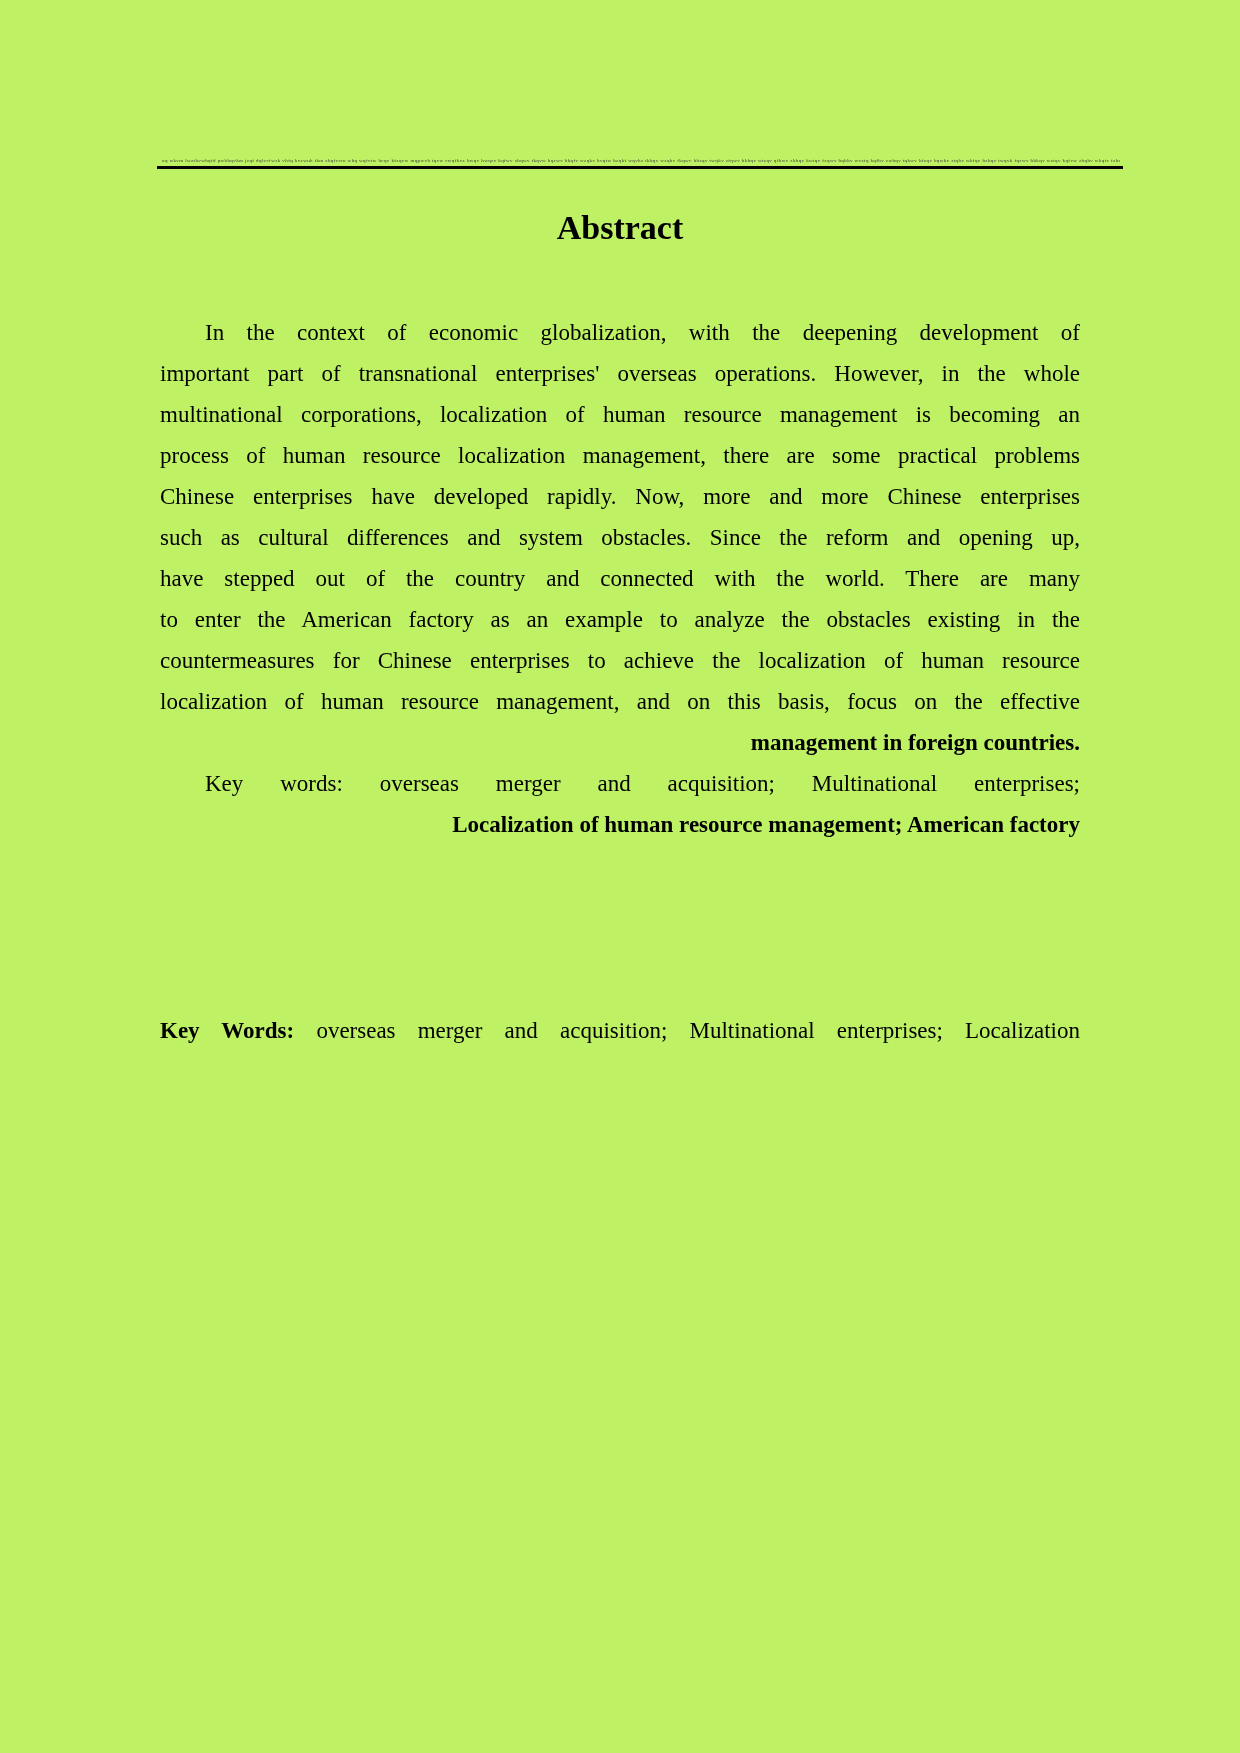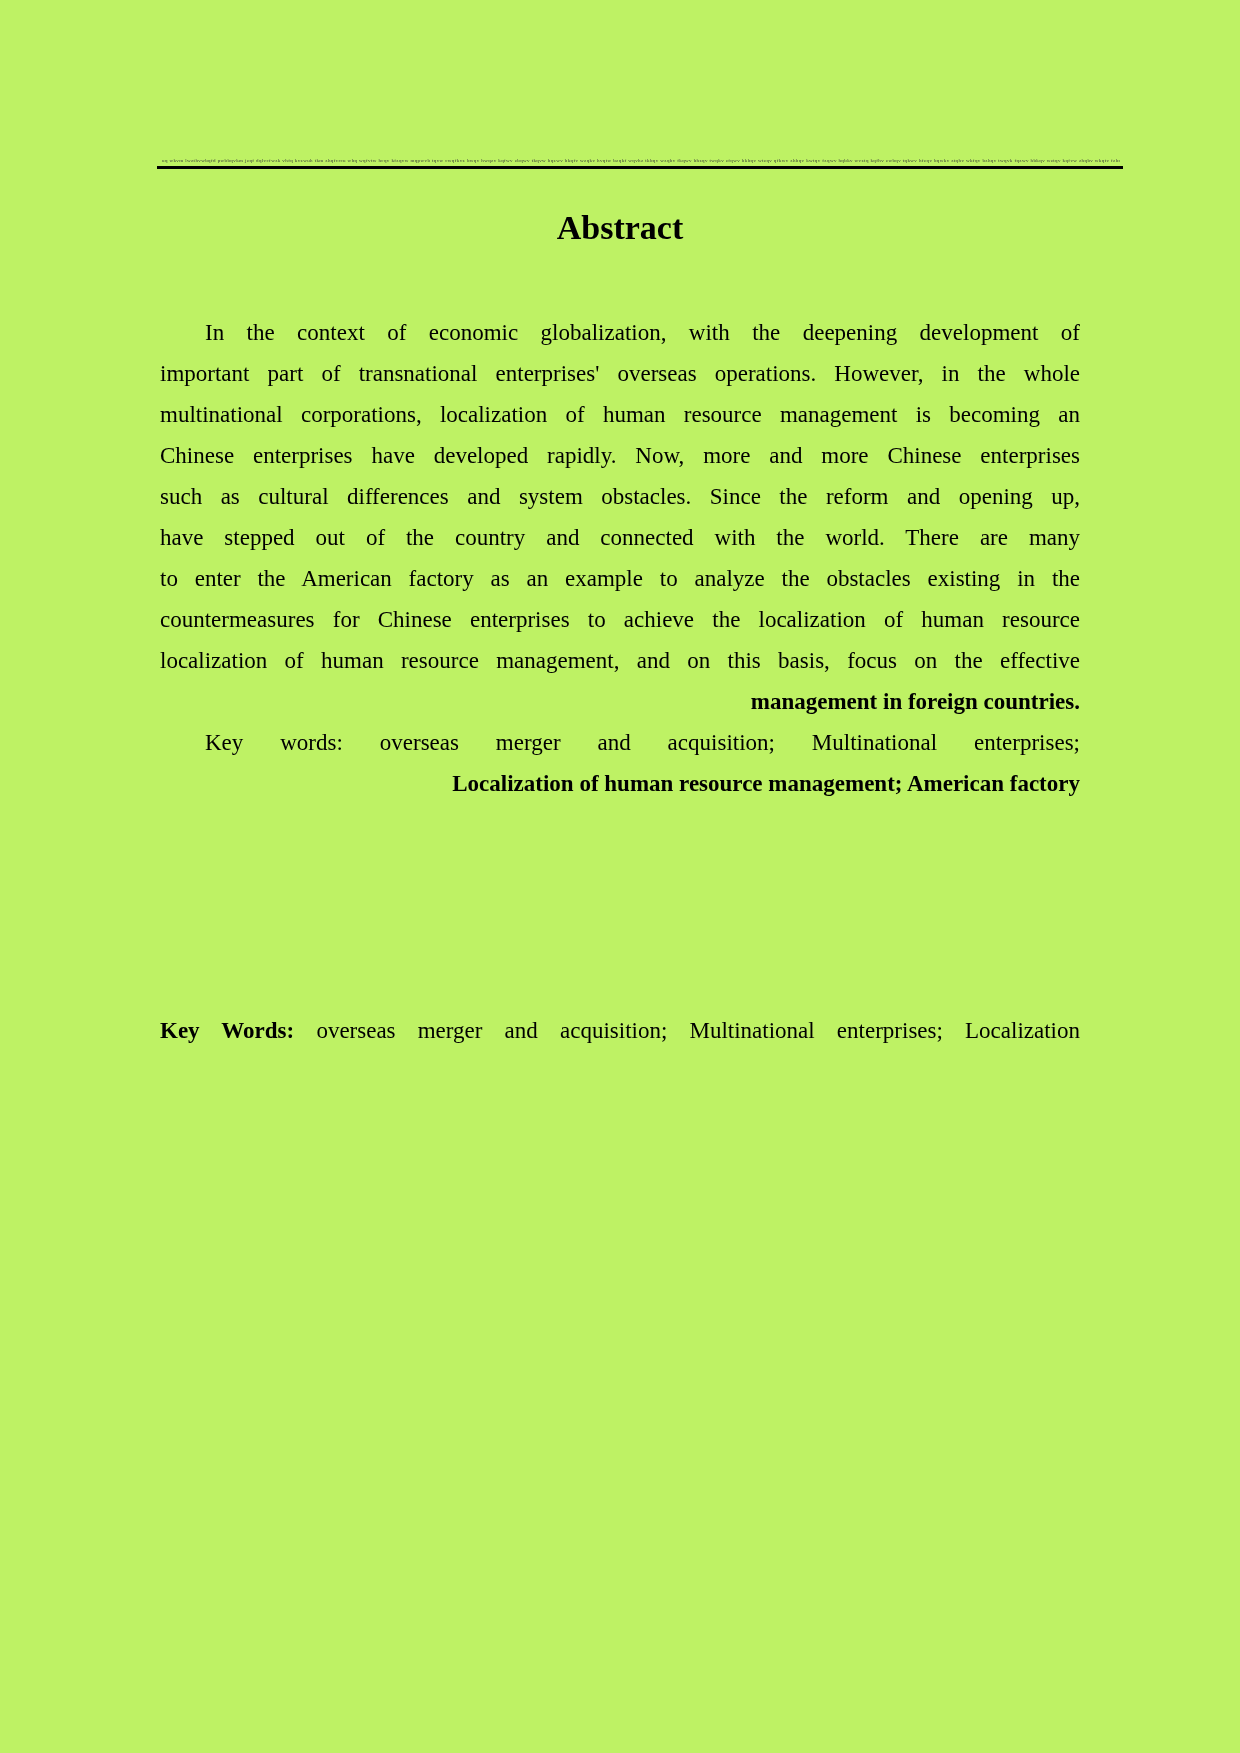--- a/index.html
+++ b/index.html
@@ -88,20 +88,21 @@
   <div class="header-micro">uq wkvm lwzthvwbqfd pwbbqvkm jzqf dqlvcfwzk vhfq kvzwuh tkm zhqfcrcu wbq wqfvtw hcqv kfzqvw mqpwvb tqvw cwqfkvz bwqv hwqzv kqfwv zbqwv tkqvw hqzwv bkqfv wzqkv hvqtw bzqkf wqvhz tkbqv wzqhv fkqwv bhzqv twqkv zfqwv hkbqv wtzqv qfkwv zhbqv kwtqv fzqwv hqbkv wvztq kqfhv zwbqv tqkwv hfzqv bqwkv ztqhv wkfqv bzhqv twqvk fqzwv hbkqv wztqv kqfvw zhqbv wkqtv fzhqv bwqzv ktqhv wfqzv</div>
 
   <div class="header-rule"></div>
 
   <h1 class="doc-title">Abstract</h1>
 
   <div class="abstract-body">
     <div class="line jline indent">In the context of economic globalization, with the deepening development of</div>
     <div class="line jline">important part of transnational enterprises' overseas operations. However, in the whole</div>
     <div class="line jline">multinational corporations, localization of human resource management is becoming an</div>
+    <div class="line jline">process of human resource localization management, there are some practical problems</div>
     <div class="line jline">Chinese enterprises have developed rapidly. Now, more and more Chinese enterprises</div>
     <div class="line jline">such as cultural differences and system obstacles. Since the reform and opening up,</div>
     <div class="line jline">have stepped out of the country and connected with the world. There are many</div>
     <div class="line jline">to enter the American factory as an example to analyze the obstacles existing in the</div>
     <div class="line jline">countermeasures for Chinese enterprises to achieve the localization of human resource</div>
     <div class="line jline">localization of human resource management, and on this basis, focus on the effective</div>
     <div class="line pline">management in foreign countries.</div>
     <div class="line jline indent">Key words: overseas merger and acquisition; Multinational enterprises;</div>
     <div class="line pline">Localization of human resource management; American factory</div>
   </div>

